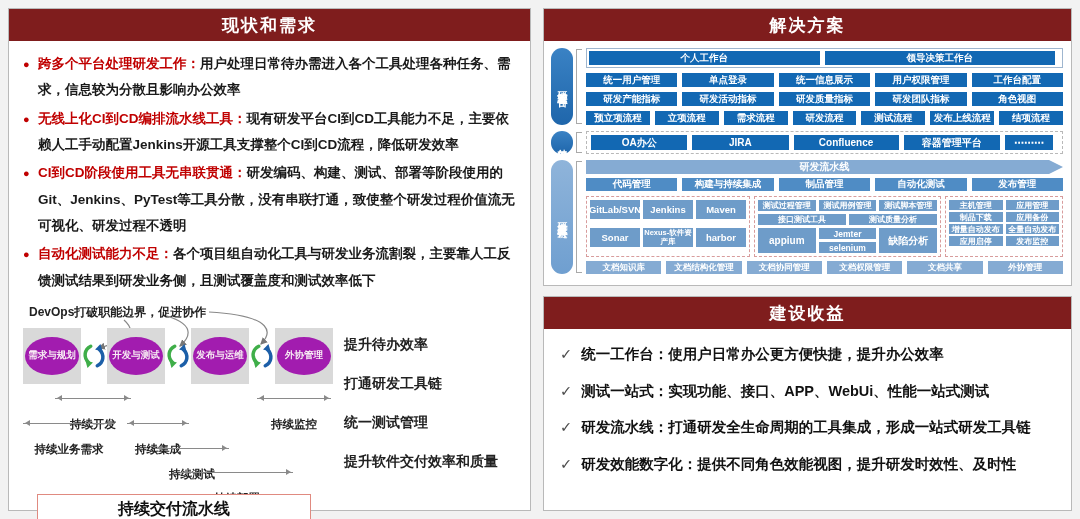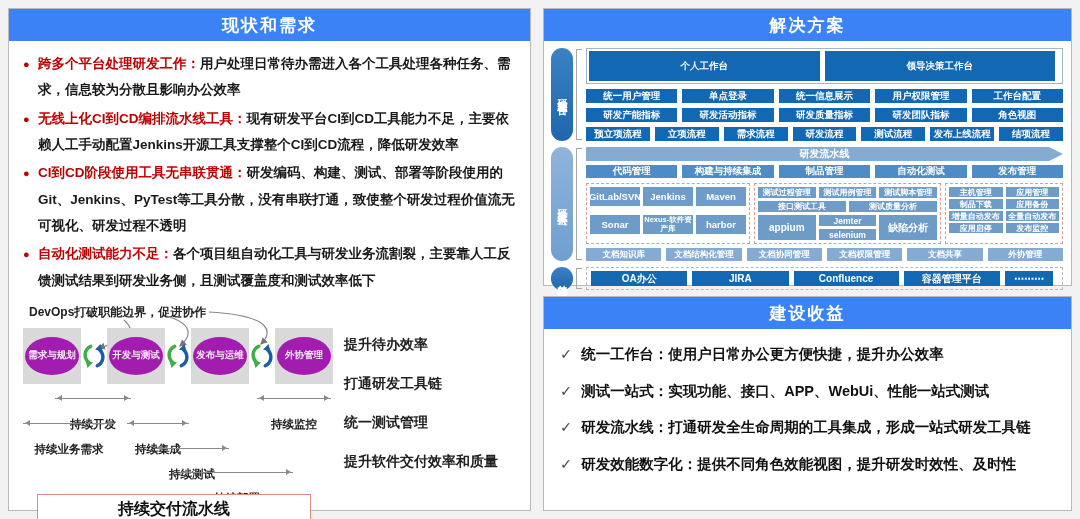--- a/index.html
+++ b/index.html
@@ -4,21 +4,21 @@
 <style>
   html,body{margin:0;padding:0;}
   body{
     width:1080px;height:519px;position:relative;overflow:hidden;
     background:#f2f2f2;
     font-family:"Liberation Sans","DejaVu Sans",sans-serif;
     -webkit-font-smoothing:antialiased;
   }
   .panel{position:absolute;background:#fff;border:1px solid #b9b9b9;box-sizing:border-box;}
   .panel-header{
-    height:32px;background:#3b82f6;color:#fff;font-size:17px;font-weight:bold;
+    height:32px;background:#7f1d1d;color:#fff;font-size:17px;font-weight:bold;
     display:flex;align-items:center;justify-content:center;letter-spacing:2px;
   }
   
   #left-panel{left:8px;top:8px;width:523px;height:503px;}
   .bullets{padding:10px 14px 2px 14px;}
   .bullet{position:relative;padding-left:15px;font-size:13.5px;line-height:1.95;
     color:#1a1a1a;font-weight:bold;margin-bottom:2px;}
   .bullet .dot{position:absolute;left:0;top:0;color:#c00000;font-size:11px;line-height:2.4;}
   .bullet .lead{color:#c00000;}
   .bullet .btext{color:#1a1a1a;}
@@ -54,21 +54,21 @@
   .pill-light{background:linear-gradient(180deg,#8fb4da,#6f9fd0);}
   .bracket{width:5px;flex:0 0 5px;border:1px solid #a9a9a9;border-right:none;margin:1px 4px 1px 3px;}
   .sec-body{flex:1;min-width:0;}
   .boxrow{display:flex;margin-bottom:5px;border-radius:7px;}
   .boxrow:last-child{margin-bottom:0;}
   .bbox{flex:1;background:#1268b3;color:#fff;font-size:9.5px;font-weight:bold;
     display:flex;align-items:center;justify-content:center;height:14px;margin-right:5px;
     white-space:nowrap;overflow:hidden;}
   .boxrow .bbox:last-child{margin-right:0;}
   .row1wrap{border:1px solid #9fb6cf;padding:2px;display:flex;margin-bottom:5px;}
-  .row1wrap .bbox{height:30px;}
+  .row1wrap .bbox{height:14px;}
   .banner{height:14px;background:#85abd3;color:#fff;font-size:10px;font-weight:bold;
     display:flex;align-items:center;justify-content:center;margin-bottom:4px;
     clip-path:polygon(0 0,calc(100% - 14px) 0,100% 50%,calc(100% - 14px) 100%,0 100%);}
   .cats .bbox{background:#4f8cc5;height:13px;}
   .groups{display:flex;margin-bottom:4px;}
   .group{border:1px dashed #d89c9c;padding:3px;box-sizing:border-box;margin-right:4px;}
   .groups .group:last-child{margin-right:0;}
   .g-code{flex:0 0 164px;}
   .g-test{flex:1;}
   .g-rel{flex:0 0 118px;}
@@ -231,20 +231,34 @@
           <div class="bbox">需求流程</div>
           <div class="bbox">研发流程</div>
           <div class="bbox">测试流程</div>
           <div class="bbox">发布上线流程</div>
           <div class="bbox">结项流程</div>
         </div>
       </div>
     </div>
 
     <div class="sec">
+      <div class="pill pill-dark">外部接口</div>
+      <div class="bracket"></div>
+      <div class="sec-body">
+        <div class="extwrap">
+          <div class="bbox ext-1">OA办公</div>
+          <div class="bbox ext-2">JIRA</div>
+          <div class="bbox ext-3">Confluence</div>
+          <div class="bbox ext-4">容器管理平台</div>
+          <div class="bbox ext-5">⋯⋯⋯</div>
+        </div>
+      </div>
+    </div>
+
+    <div class="sec">
       <div class="pill pill-light">研发交付工具链</div>
       <div class="bracket"></div>
       <div class="sec-body">
         <div class="banner">研发流水线</div>
         <div class="boxrow cats">
           <div class="bbox">代码管理</div>
           <div class="bbox">构建与持续集成</div>
           <div class="bbox">制品管理</div>
           <div class="bbox">自动化测试</div>
           <div class="bbox">发布管理</div>
@@ -302,34 +316,20 @@
           <div class="bbox">文档知识库</div>
           <div class="bbox">文档结构化管理</div>
           <div class="bbox">文档协同管理</div>
           <div class="bbox">文档权限管理</div>
           <div class="bbox">文档共享</div>
           <div class="bbox">外协管理</div>
         </div>
       </div>
     </div>
 
-    <div class="sec">
-      <div class="pill pill-dark">外部接口</div>
-      <div class="bracket"></div>
-      <div class="sec-body">
-        <div class="extwrap">
-          <div class="bbox ext-1">OA办公</div>
-          <div class="bbox ext-2">JIRA</div>
-          <div class="bbox ext-3">Confluence</div>
-          <div class="bbox ext-4">容器管理平台</div>
-          <div class="bbox ext-5">⋯⋯⋯</div>
-        </div>
-      </div>
-    </div>
-
   </div>
 </div>
 
 <div class="panel" id="benefits-panel">
   <div class="panel-header">建设收益</div>
   <div class="benefits">
     <div class="benefit">
       <span class="check">✓</span>
       <span><span class="lead">统一工作台：</span><span>使用户日常办公更方便快捷，提升办公效率</span></span>
     </div>

